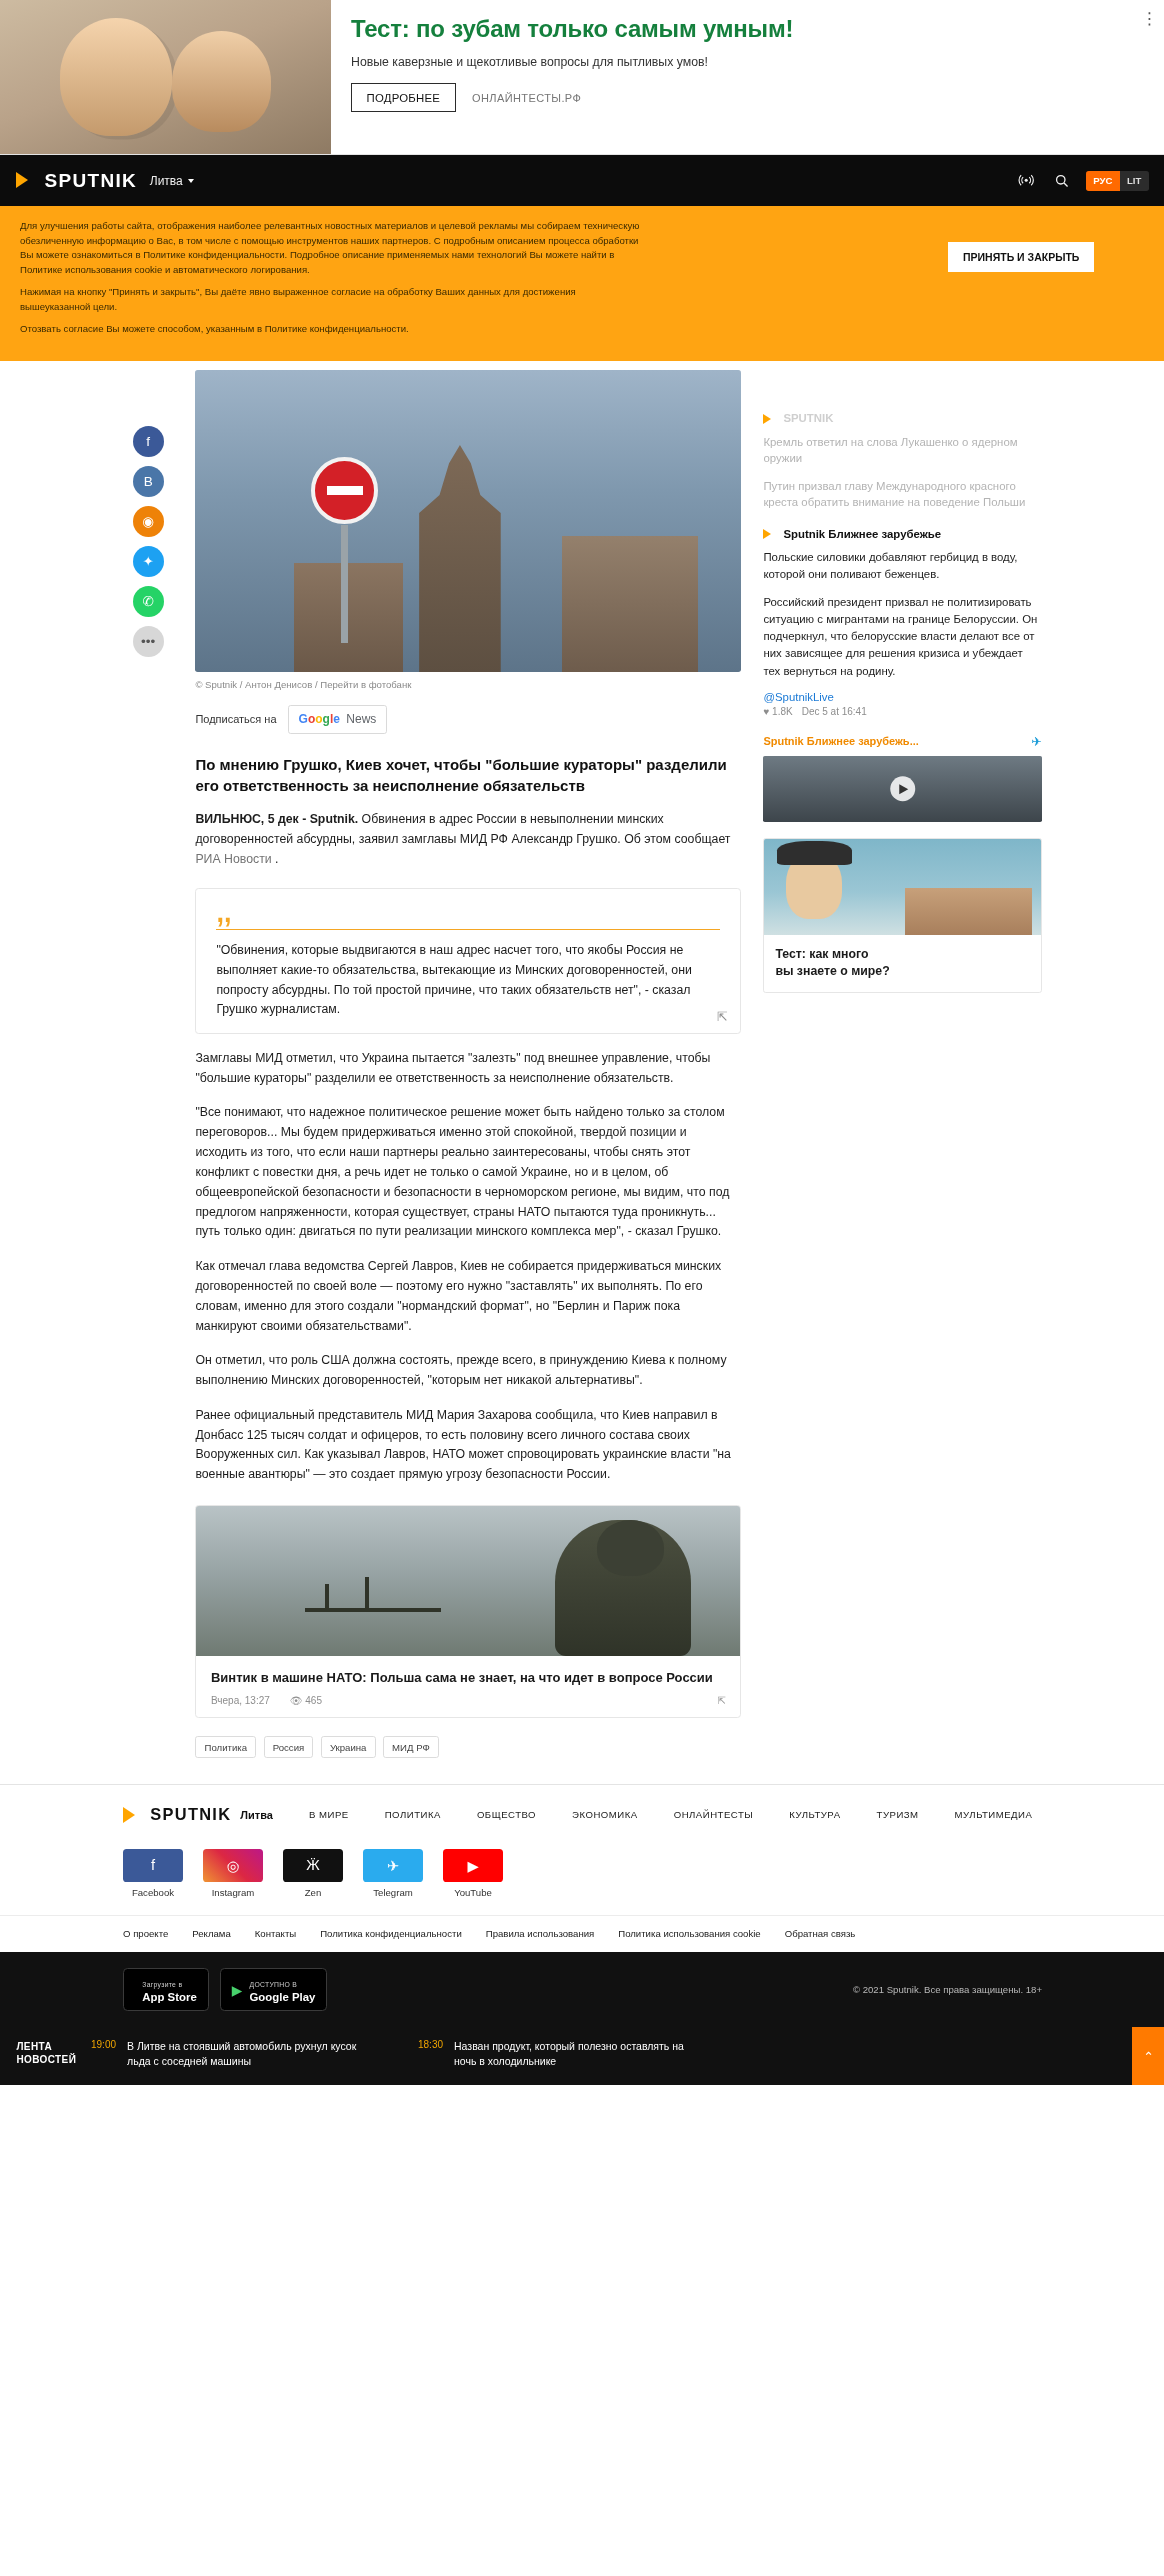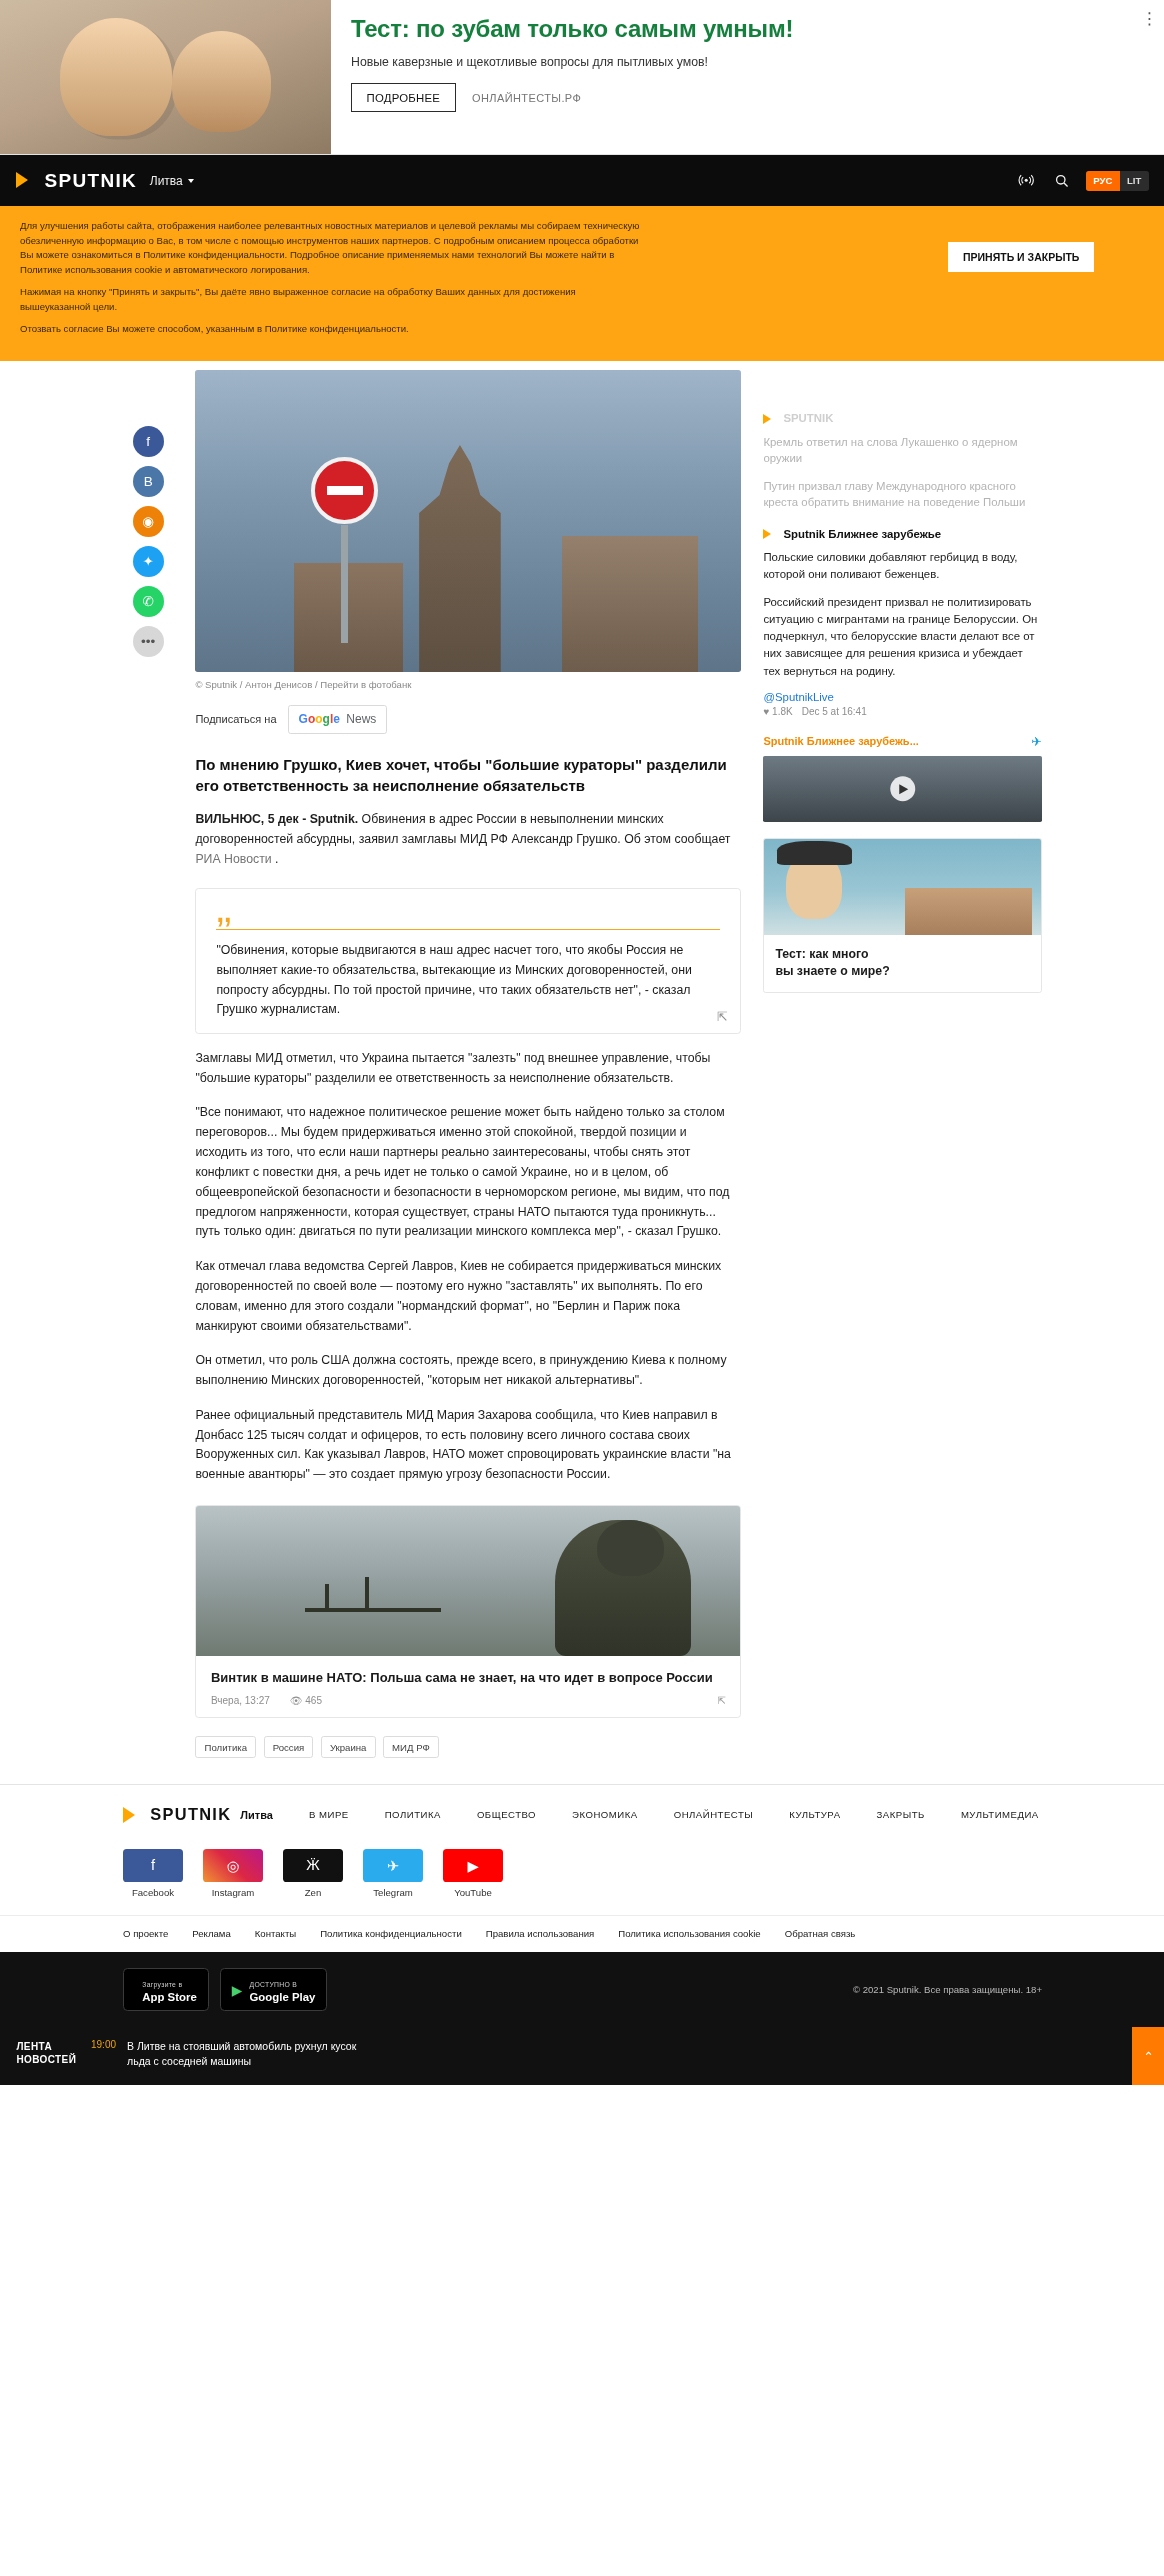--- a/index.html
+++ b/index.html
@@ -432,21 +432,21 @@
         <span class="brand-text">SPUTNIK</span>
       </div>
       <span class="f-region">Литва</span>
       <div class="f-nav">
         <span>В МИРЕ</span>
         <span>ПОЛИТИКА</span>
         <span>ОБЩЕСТВО</span>
         <span>ЭКОНОМИКА</span>
         <span>ОНЛАЙНТЕСТЫ</span>
         <span>КУЛЬТУРА</span>
-        <span>ЗАКРЫТЬ</span>
+        <span>ТУРИЗМ</span>
         <span>МУЛЬТИМЕДИА</span>
       </div>
     </div>
 
     <div class="socials">
       <div class="soc">
         <div class="soc-tile t-fb">f</div>
         <div class="soc-label">Facebook</div>
       </div>
       <div class="soc">
@@ -501,17 +501,21 @@
   </div>
 
   <div class="ticker">
     <div class="tk-label" style="white-space:pre-line">ЛЕНТА
 НОВОСТЕЙ</div>
     <div class="tk-item">
       <span class="tk-time">19:00</span>
       <span class="tk-text">В Литве на стоявший автомобиль рухнул кусок льда с соседней машины</span>
     </div>
     <div class="tk-dots"></div>
+    <div class="tk-item">
+      <span class="tk-time">18:30</span>
+      <span class="tk-text">Назван продукт, который полезно оставлять на ночь в холодильнике</span>
+    </div>
     <div class="tk-up">⌃</div>
   </div>
 
 </div>
 
 
 </body></html>

